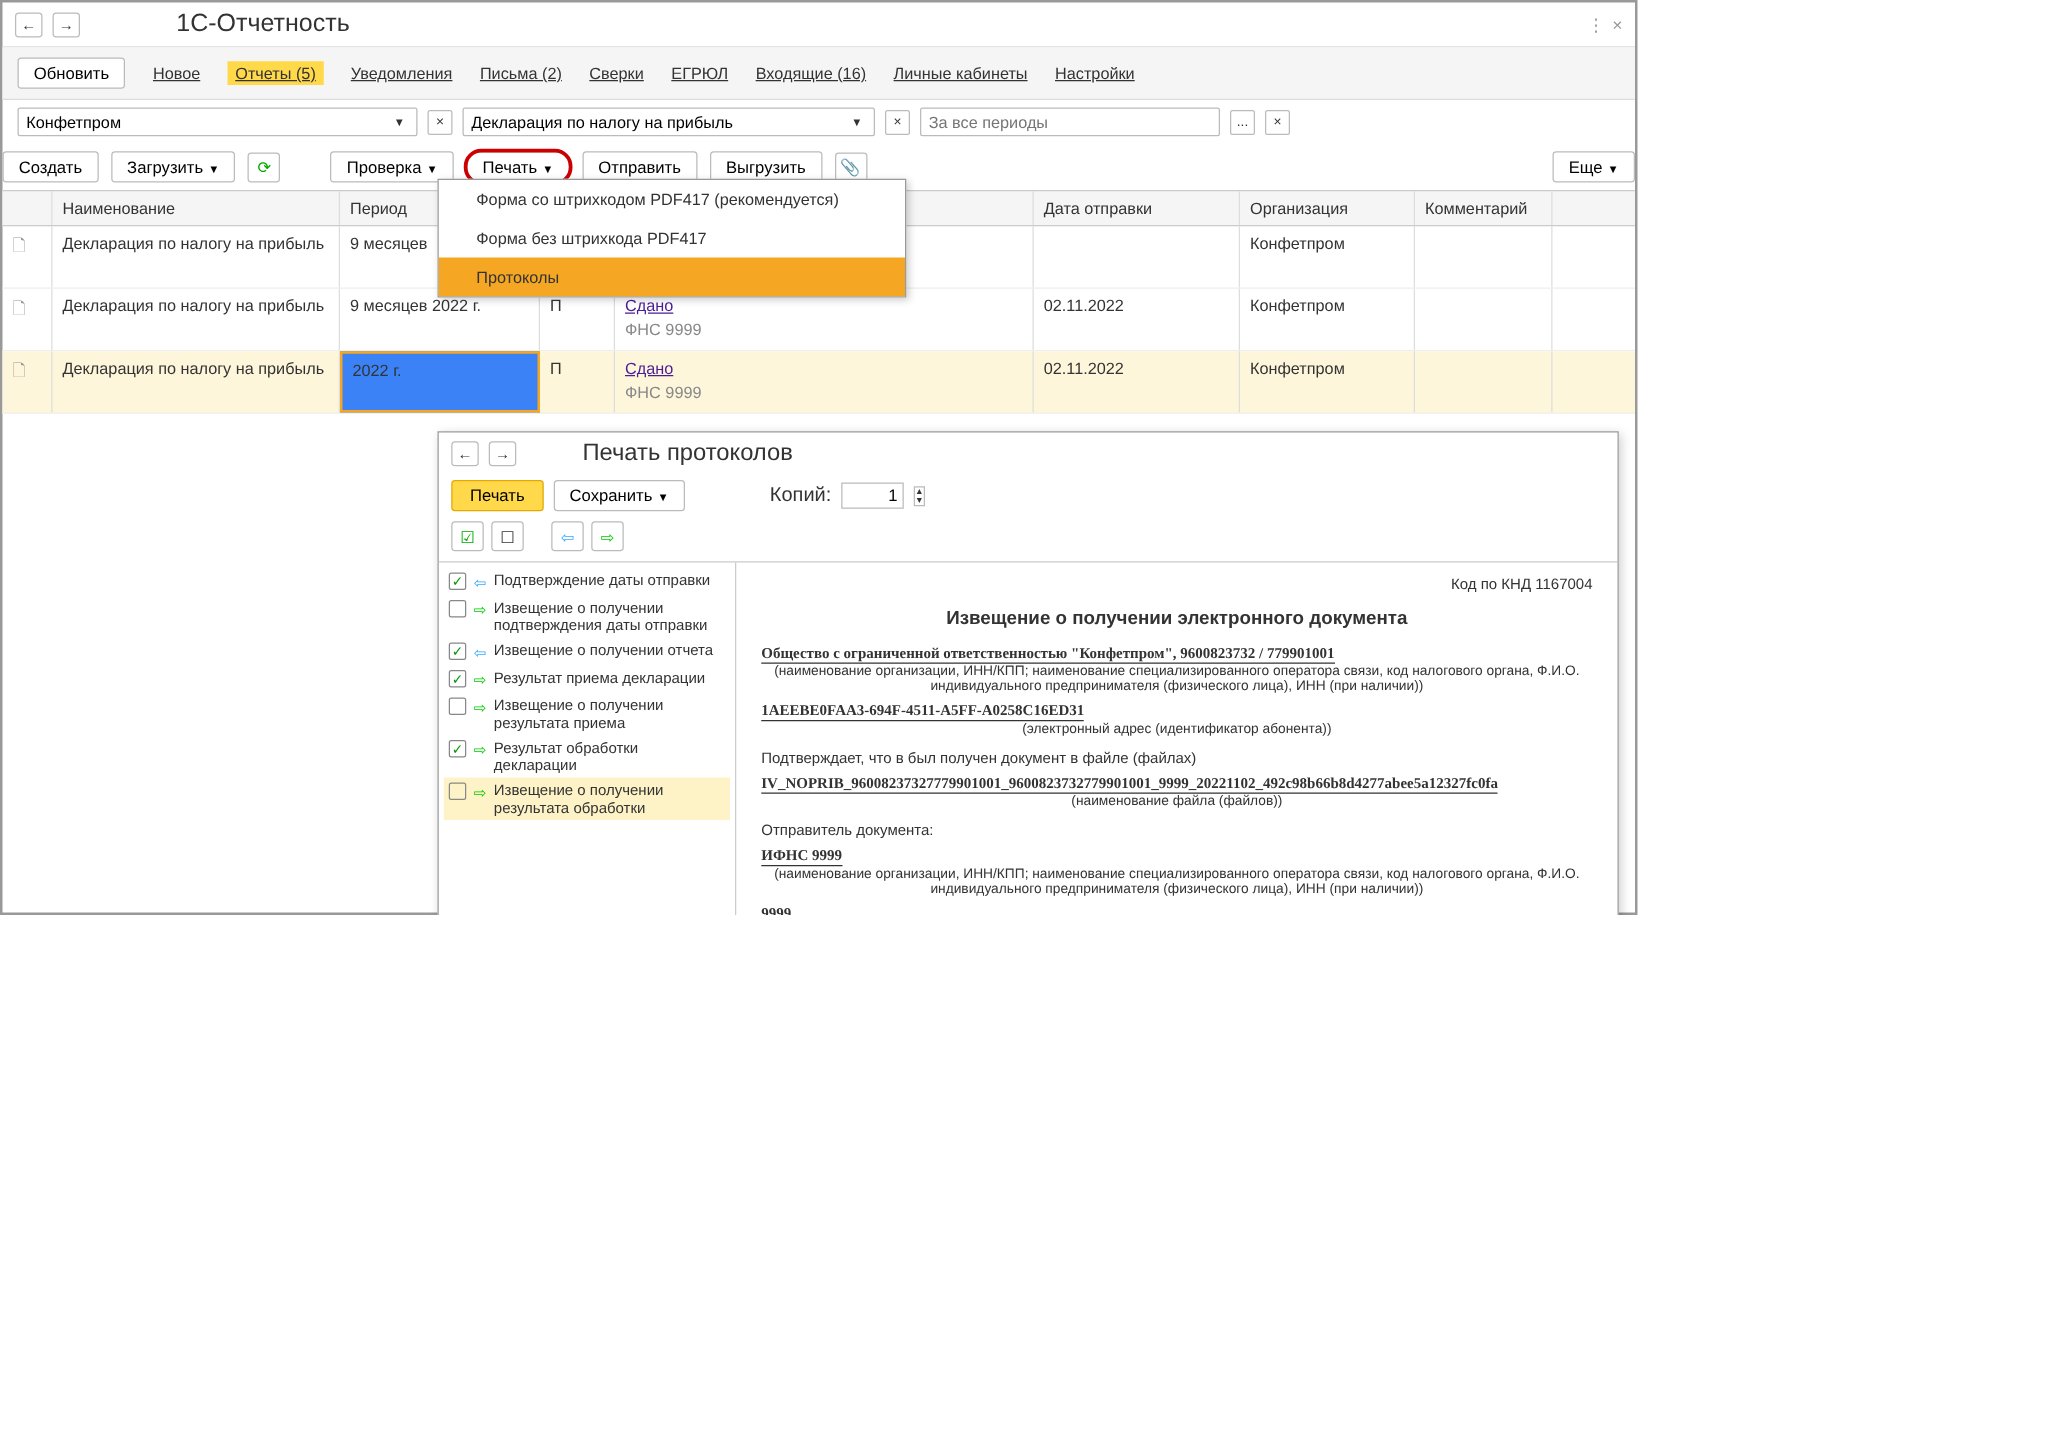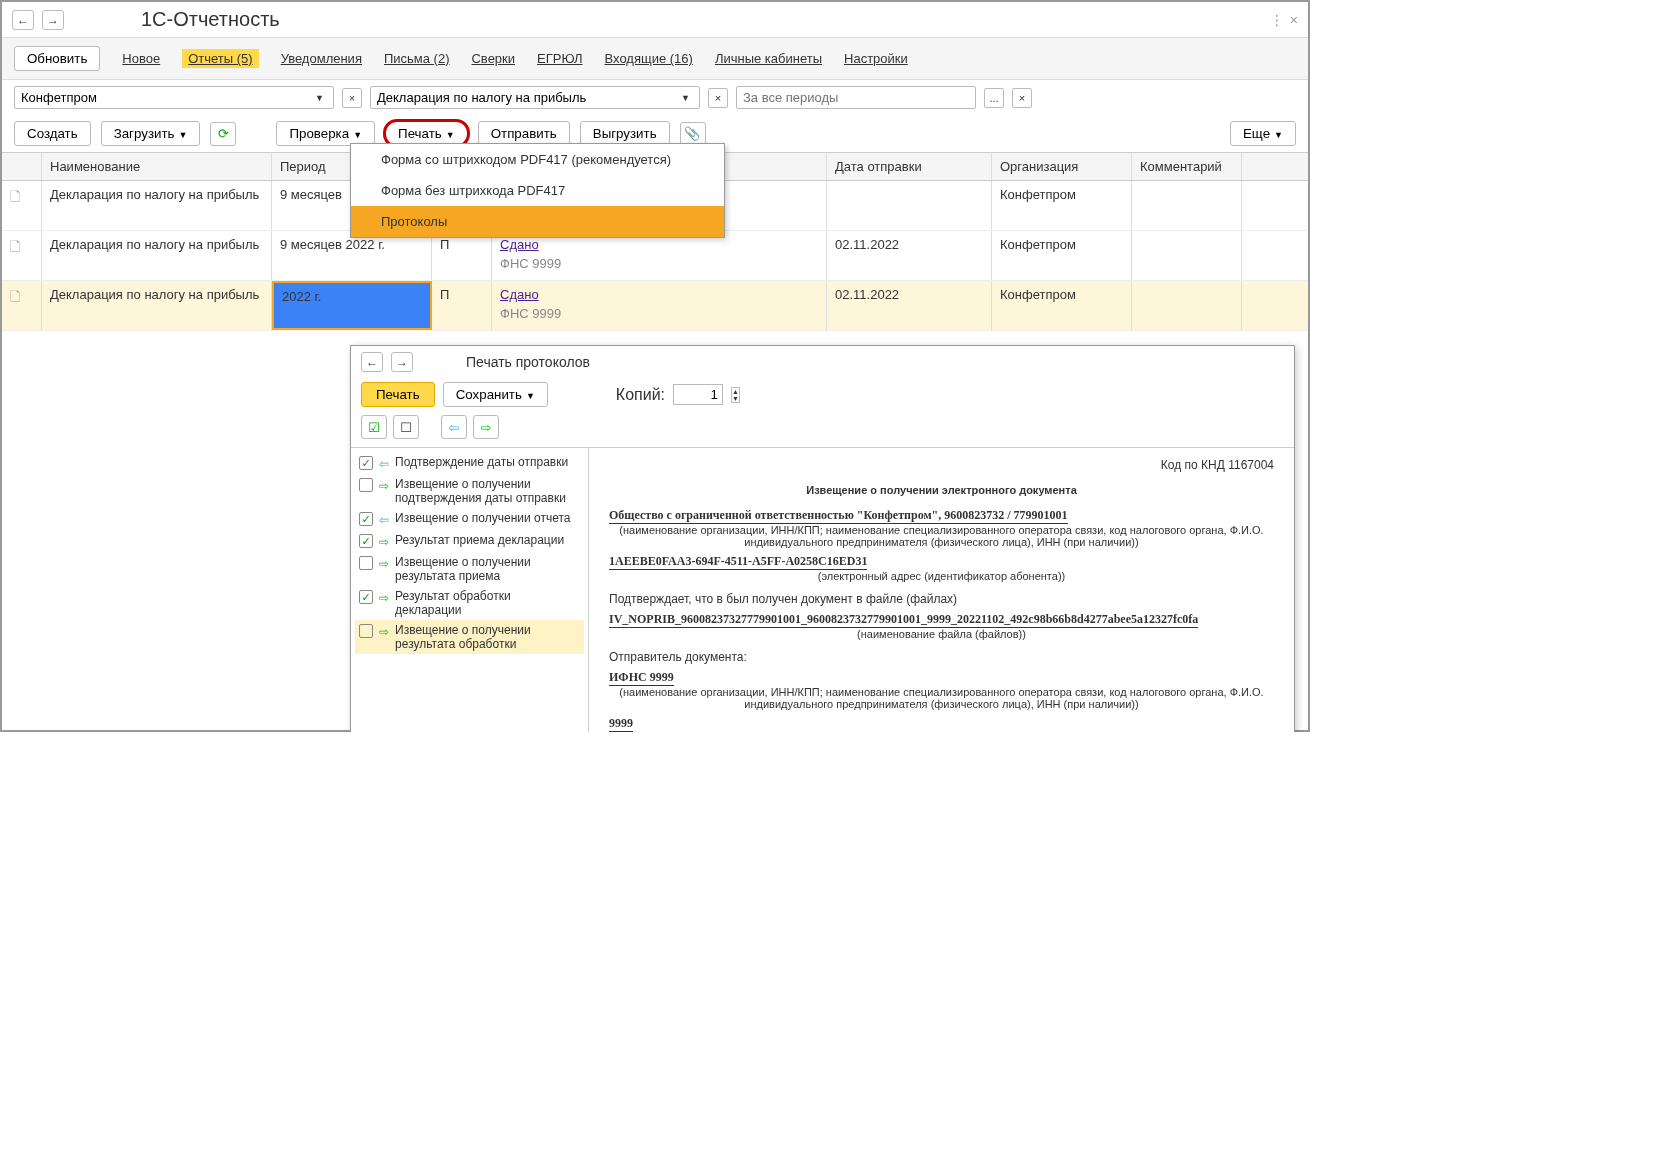--- a/index.html
+++ b/index.html
@@ -11,21 +11,21 @@
     .header-icons { margin-left: auto; display: flex; gap: 6px; }
     .header-icon { cursor: pointer; color: #999; font-size: 14px; }
     .tabs-bar { display: flex; align-items: center; gap: 22px; padding: 8px 12px; background: #f5f5f5; border-bottom: 1px solid #ddd; }
     .tab-btn { border: 1px solid #bbb; background: #fff; padding: 4px 12px; border-radius: 3px; cursor: pointer; }
     .tab-link { text-decoration: underline; cursor: pointer; }
     .tab-active { background: #ffd94a; padding: 2px 6px; text-decoration: underline; }
     .filter-bar { display: flex; align-items: center; gap: 8px; padding: 6px 12px; }
     .filter-input { border: 1px solid #bbb; padding: 3px 6px; border-radius: 2px; background: #fff; display: flex; align-items: center; }
     .filter-input input { border: none; outline: none; font-size: 13px; }
     .small-btn { border: 1px solid #bbb; background: #fff; width: 20px; height: 20px; border-radius: 2px; cursor: pointer; display: flex; align-items: center; justify-content: center; font-size: 11px; }
-    .toolbar { display: flex; align-items: center; gap: 10px; padding: 6px 12px; }
+    .toolbar { display: flex; align-items: center; gap: 10px; padding: 6px 0; }
     .tool-btn { border: 1px solid #bbb; background: #fff; padding: 4px 12px; border-radius: 3px; cursor: pointer; position: relative; }
     .tool-btn.print-btn { outline: 3px solid #c00; outline-offset: -1px; border-radius: 12px; }
     .icon-btn { border: 1px solid #bbb; background: #fff; width: 26px; height: 24px; border-radius: 3px; cursor: pointer; display: flex; align-items: center; justify-content: center; }
     .more-btn { margin-left: auto; }
     .dropdown-menu { position: absolute; left: 348px; top: 141px; background: #fff; border: 1px solid #999; box-shadow: 2px 2px 6px rgba(0,0,0,0.2); width: 375px; z-index: 50; }
     .menu-item { padding: 8px 30px; cursor: pointer; }
     .menu-item.highlighted { background: #f5a623; }
     .table { width: 100%; }
     .table-header { display: flex; border-top: 1px solid #ccc; border-bottom: 1px solid #ccc; background: #f5f5f5; }
     .th, .td { padding: 6px 8px; border-right: 1px solid #ddd; }
@@ -38,38 +38,38 @@
     .col-org { width: 140px; }
     .col-comment { width: 110px; }
     .table-row { display: flex; border-bottom: 1px solid #eee; min-height: 50px; }
     .table-row.selected { background: #fef6db; }
     .table-row.selected .col-period { background: #3b82f6; border: 2px solid #f5a623; }
     .doc-icon { color: #999; }
     .status-link { color: #4c1d95; text-decoration: underline; cursor: pointer; text-align: center; }
     .status-sub { color: #888; margin-top: 4px; }
     .sub-modal { position: absolute; left: 348px; top: 343px; width: 945px; height: 560px; border: 1px solid #999; background: #fff; box-shadow: 2px 2px 8px rgba(0,0,0,0.2); }
     .sub-header { display: flex; align-items: center; padding: 6px 10px; gap: 8px; }
-    .sub-title { font-size: 14px; margin-left: 45px; }
+    .sub-title { font-size: 19px; margin-left: 45px; }
     .sub-toolbar { display: flex; align-items: center; gap: 8px; padding: 4px 10px; }
     .print-yellow { background: #ffd94a; border: 1px solid #e5a800; padding: 4px 14px; border-radius: 3px; cursor: pointer; font-weight: normal; }
     .copies-label { margin-left: 60px; font-size: 16px; }
     .copies-input { width: 50px; text-align: right; border: 1px solid #bbb; padding: 2px 4px; }
     .sub-nav { display: flex; gap: 6px; padding: 4px 10px; }
     .sub-content { display: flex; height: 465px; border-top: 1px solid #ccc; margin-top: 4px; }
     .proto-list { width: 238px; border-right: 1px solid #ccc; overflow-y: auto; padding: 4px; }
     .proto-item { display: flex; align-items: flex-start; gap: 6px; padding: 3px 4px; font-size: 12px; cursor: pointer; }
     .proto-item.selected { background: #fef3c7; }
     .check { width: 14px; height: 14px; border: 1px solid #888; border-radius: 2px; display: flex; align-items: center; justify-content: center; flex-shrink: 0; margin-top: 1px; }
     .check.checked::after { content: "✓"; color: #090; font-size: 11px; }
     .arrow { flex-shrink: 0; margin-top: 2px; }
     .arrow-l { color: #3af; }
     .arrow-r { color: #0c0; }
     .doc-preview { flex: 1; padding: 10px 20px; overflow-y: auto; font-size: 12px; }
     .doc-kod { text-align: right; font-size: 12px; }
-    .doc-title { text-align: center; font-weight: bold; font-size: 11px; margin: 12px 0; }
+    .doc-title { text-align: center; font-weight: bold; font-size: 15px; margin: 12px 0; }
     .doc-line { margin-top: 6px; font-family: Liberation Serif, serif; }
     .doc-bold { font-weight: bold; border-bottom: 1px solid #333; display: inline-block; }
     .doc-hint { text-align: center; font-size: 11px; color: #333; }
     .doc-para { margin-top: 10px; }
     .dd-arrow { font-size: 9px; margin-left: 4px; }
   </style>
 </head>
 <body>
 
 <div class="main-window">

